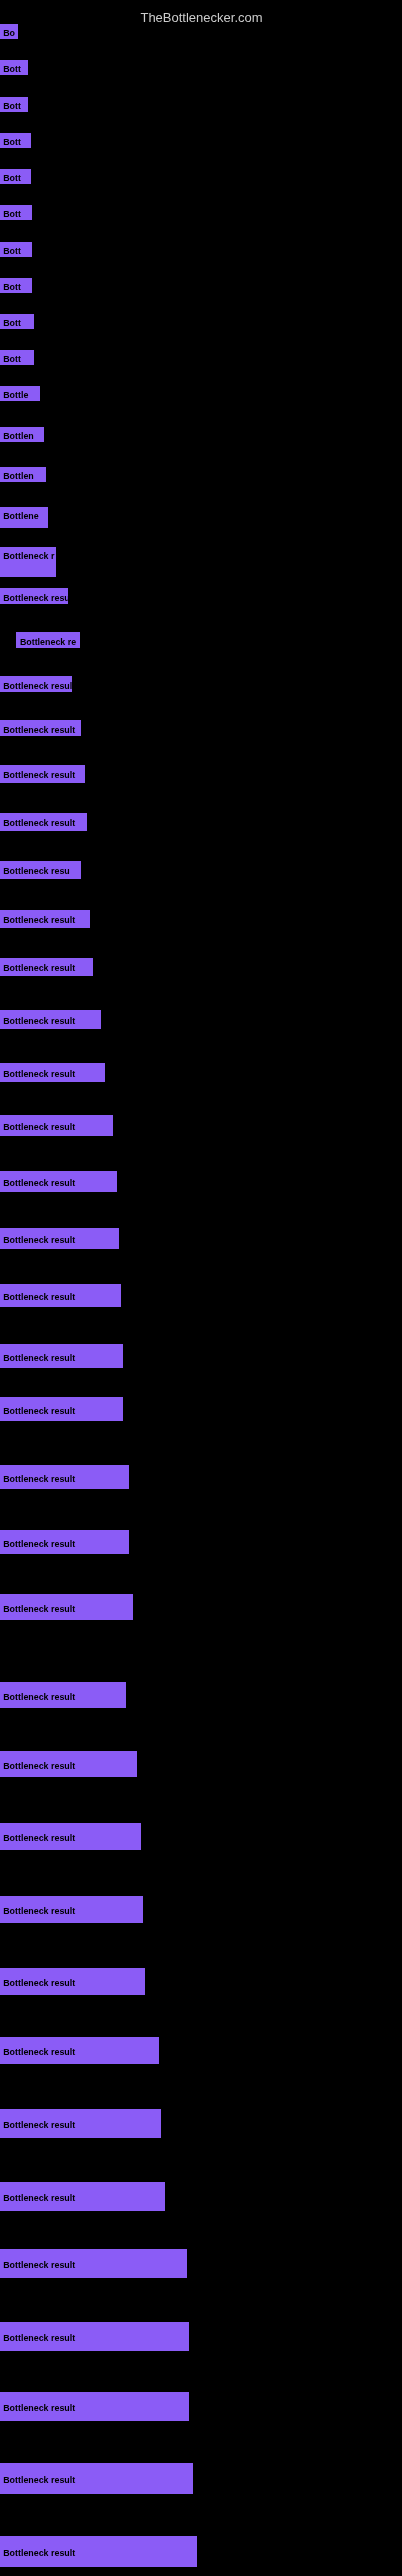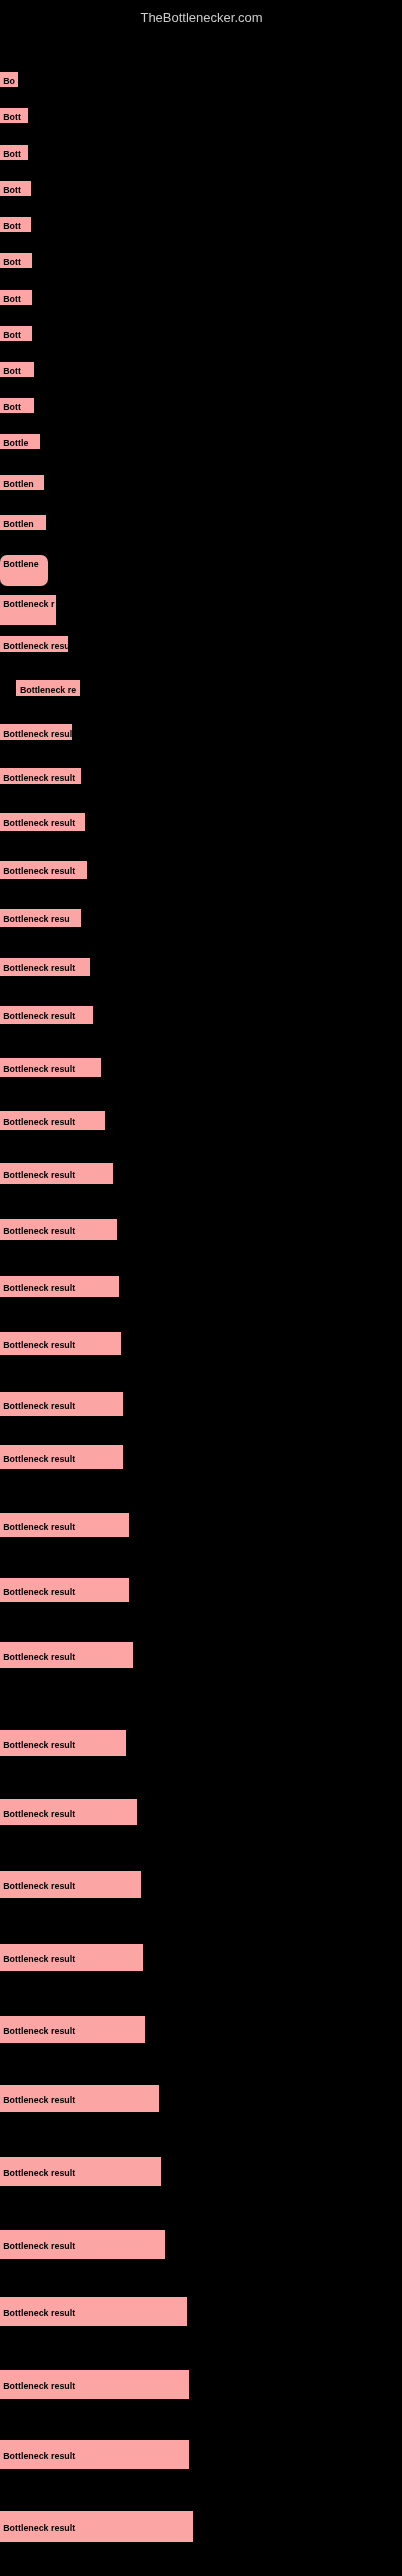--- a/index.html
+++ b/index.html
@@ -22,29 +22,28 @@
       position: absolute;
       top: 4px;
       left: 0;
       right: 0;
     }
     .bar-container {
       position: absolute;
       left: 0;
     }
     .bar {
-      background-color: #fca5a5;
+      background-color: #8b5cf6;
       color: #000000;
       font-size: 8.9px;
       font-weight: bold;
       padding: 1.6px 3.2px;
       white-space: nowrap;
       overflow: hidden;
       display: inline-block;
-      margin-top: 48px;
     }
   </style>
 </head>
 <body>
 
 <div class="site-title">TheBottlenecker.com</div>
 
 <div id="bars-container">
     <div class="bar-container" style="top: 24px; left: 0px;"><div class="bar" style="width: 17.7px; height: 14.5px; line-height: 14.5px;">Bo</div></div>
     <div class="bar-container" style="top: 60px; left: 0px;"><div class="bar" style="width: 28px; height: 14.5px; line-height: 14.5px;">Bott</div></div>
@@ -52,21 +51,21 @@
     <div class="bar-container" style="top: 133px; left: 0px;"><div class="bar" style="width: 31px; height: 14.5px; line-height: 14.5px;">Bott</div></div>
     <div class="bar-container" style="top: 169px; left: 0px;"><div class="bar" style="width: 31px; height: 14.5px; line-height: 14.5px;">Bott</div></div>
     <div class="bar-container" style="top: 205px; left: 0px;"><div class="bar" style="width: 32px; height: 14.5px; line-height: 14.5px;">Bott</div></div>
     <div class="bar-container" style="top: 242px; left: 0px;"><div class="bar" style="width: 32px; height: 14.5px; line-height: 14.5px;">Bott</div></div>
     <div class="bar-container" style="top: 278px; left: 0px;"><div class="bar" style="width: 32px; height: 14.5px; line-height: 14.5px;">Bott</div></div>
     <div class="bar-container" style="top: 314px; left: 0px;"><div class="bar" style="width: 34px; height: 14.5px; line-height: 14.5px;">Bott</div></div>
     <div class="bar-container" style="top: 350px; left: 0px;"><div class="bar" style="width: 34px; height: 14.5px; line-height: 14.5px;">Bott</div></div>
     <div class="bar-container" style="top: 386px; left: 0px;"><div class="bar" style="width: 40px; height: 14.5px; line-height: 14.5px;">Bottle</div></div>
     <div class="bar-container" style="top: 427px; left: 0px;"><div class="bar" style="width: 44px; height: 14.5px; line-height: 14.5px;">Bottlen</div></div>
     <div class="bar-container" style="top: 467px; left: 0px;"><div class="bar" style="width: 46px; height: 14.5px; line-height: 14.5px;">Bottlen</div></div>
-    <div class="bar-container" style="top: 507px; left: 0px;"><div class="bar" style="width: 48px; height: 31px; line-height: 14.5px; border-radius: 7px;">Bottlene</div></div>
+    <div class="bar-container" style="top: 507px; left: 0px;"><div class="bar" style="width: 48px; height: 21px; line-height: 14.5px;">Bottlene</div></div>
     <div class="bar-container" style="top: 547px; left: 0px;"><div class="bar" style="width: 56px; height: 30px; line-height: 14.5px;">Bottleneck r</div></div>
     <div class="bar-container" style="top: 588px; left: 0px;"><div class="bar" style="width: 68px; height: 16px; line-height: 16px;">Bottleneck resul</div></div>
     <div class="bar-container" style="top: 632px; left: 16px; text-align: center;"><div class="bar" style="width: 64px; height: 16px; line-height: 16px;">Bottleneck re</div></div>
     <div class="bar-container" style="top: 676px; left: 0px;"><div class="bar" style="width: 72px; height: 16px; line-height: 16px;">Bottleneck result</div></div>
     <div class="bar-container" style="top: 720px; left: 0px;"><div class="bar" style="width: 81px; height: 16px; line-height: 16px;">Bottleneck result</div></div>
     <div class="bar-container" style="top: 765px; left: 0px;"><div class="bar" style="width: 85px; height: 17.7px; line-height: 17.7px;">Bottleneck result</div></div>
     <div class="bar-container" style="top: 813px; left: 0px;"><div class="bar" style="width: 87px; height: 17.7px; line-height: 17.7px;">Bottleneck result</div></div>
     <div class="bar-container" style="top: 861px; left: 0px;"><div class="bar" style="width: 81px; height: 17.7px; line-height: 17.7px;">Bottleneck resu</div></div>
     <div class="bar-container" style="top: 910px; left: 0px;"><div class="bar" style="width: 90px; height: 17.7px; line-height: 17.7px;">Bottleneck result</div></div>
     <div class="bar-container" style="top: 958px; left: 0px;"><div class="bar" style="width: 93px; height: 17.7px; line-height: 17.7px;">Bottleneck result</div></div>

